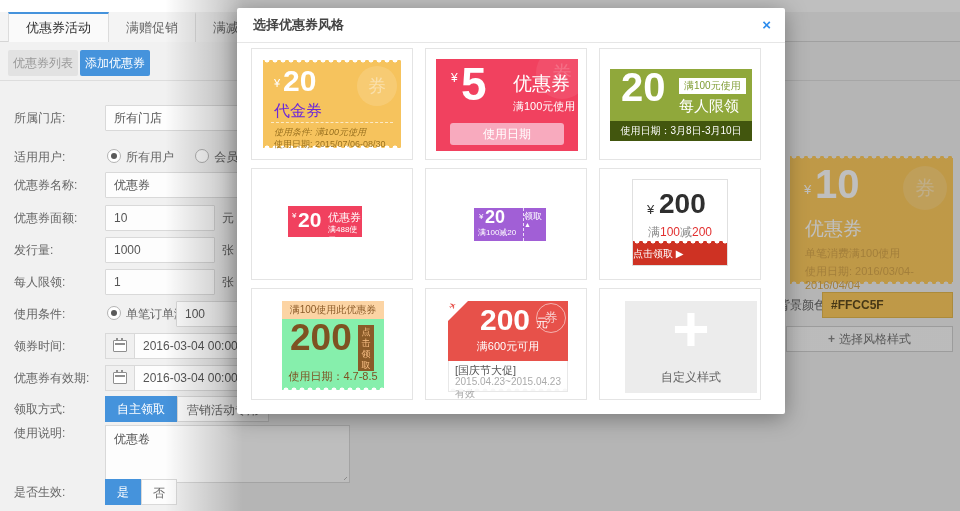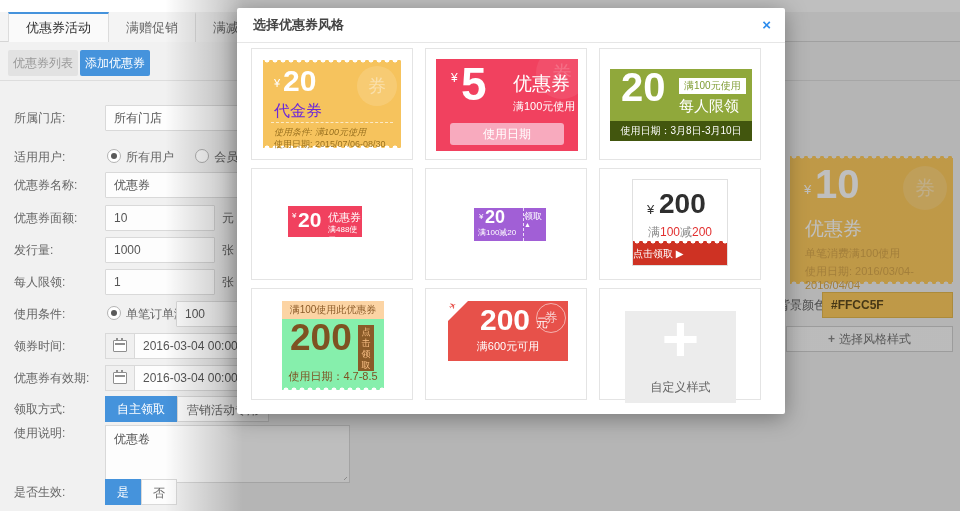--- a/index.html
+++ b/index.html
@@ -117,21 +117,21 @@
   .c8top .unit{position:absolute;left:88px;top:16px;color:#fff;font-size:12px;}
   .c8top .cond{position:absolute;left:0;right:0;top:38px;text-align:center;color:#fff;font-size:11px;}
   .c8top .fold{position:absolute;left:0;top:0;width:0;height:0;border-top:20px solid #fff;border-right:20px solid transparent;}
   .c8top .plane{position:absolute;left:1px;top:0px;color:#E7514A;font-size:9px;transform:rotate(-30deg);}
   .c8top .wm{right:2px;top:2px;width:28px;height:28px;border:1px solid rgba(255,255,255,0.55);color:rgba(255,255,255,0.7);font-size:13px;}
   .c8bot{position:absolute;left:22px;top:72px;width:120px;height:31px;border:1px solid #E8E8E8;border-top:none;box-sizing:border-box;background:#fff;}
   .c8bot .promo{position:absolute;left:6px;top:2px;color:#555;font-size:11px;}
   .c8bot .valid{position:absolute;left:6px;top:15px;color:#AAA;font-size:10px;}
 
   
-  .c9{position:absolute;left:25px;top:22px;width:111px;height:92px;background:#ECECEC;}
+  .c9{position:absolute;left:25px;top:12px;width:132px;height:92px;background:#ECECEC;}
   .c9 .plus{position:absolute;left:0;right:0;top:-8px;text-align:center;color:#fff;font-size:64px;font-weight:bold;line-height:72px;}
   .c9 .lbl{position:absolute;left:0;right:0;top:68px;text-align:center;color:#666;font-size:12px;}
 
   
   .pv{position:absolute;left:790px;top:156px;width:163px;height:128px;background:#FFCC5F;}
   .pv .cur{position:absolute;left:14px;top:26px;color:#fff;font-size:13px;}
   .pv .amt{position:absolute;left:25px;top:6px;color:#fff;font-size:40px;font-weight:bold;}
   .pv .nm{position:absolute;left:15px;top:60px;color:#fff;font-size:19px;}
   .pv .l1{position:absolute;left:15px;top:90px;color:#D9A94E;font-size:11px;}
   .pv .l2{position:absolute;left:15px;top:108px;color:#D9A94E;font-size:11px;}
@@ -346,20 +346,25 @@
 
     <div class="card" style="left:188px;top:280px;">
       <div class="c8top">
         <div class="fold"></div>
         <span class="plane">✈</span>
         <div class="wm">券</div>
         <span class="amt">200</span>
         <span class="unit" style="line-height:12px;color:#fff;">元</span>
         <div class="cond">满600元可用</div>
       </div>
+      <div class="c8bot">
+        <span class="promo">[国庆节大促]</span>
+        <span class="valid">2015.04.23~2015.04.23有效</span>
+        <div class="sc b" style="--dot:#F7F7F7;"></div>
+      </div>
     </div>
 
     <div class="card" style="left:362px;top:280px;">
       <div class="c9">
         <div class="plus">+</div>
         <div class="lbl">自定义样式</div>
       </div>
     </div>
   </div>
 

